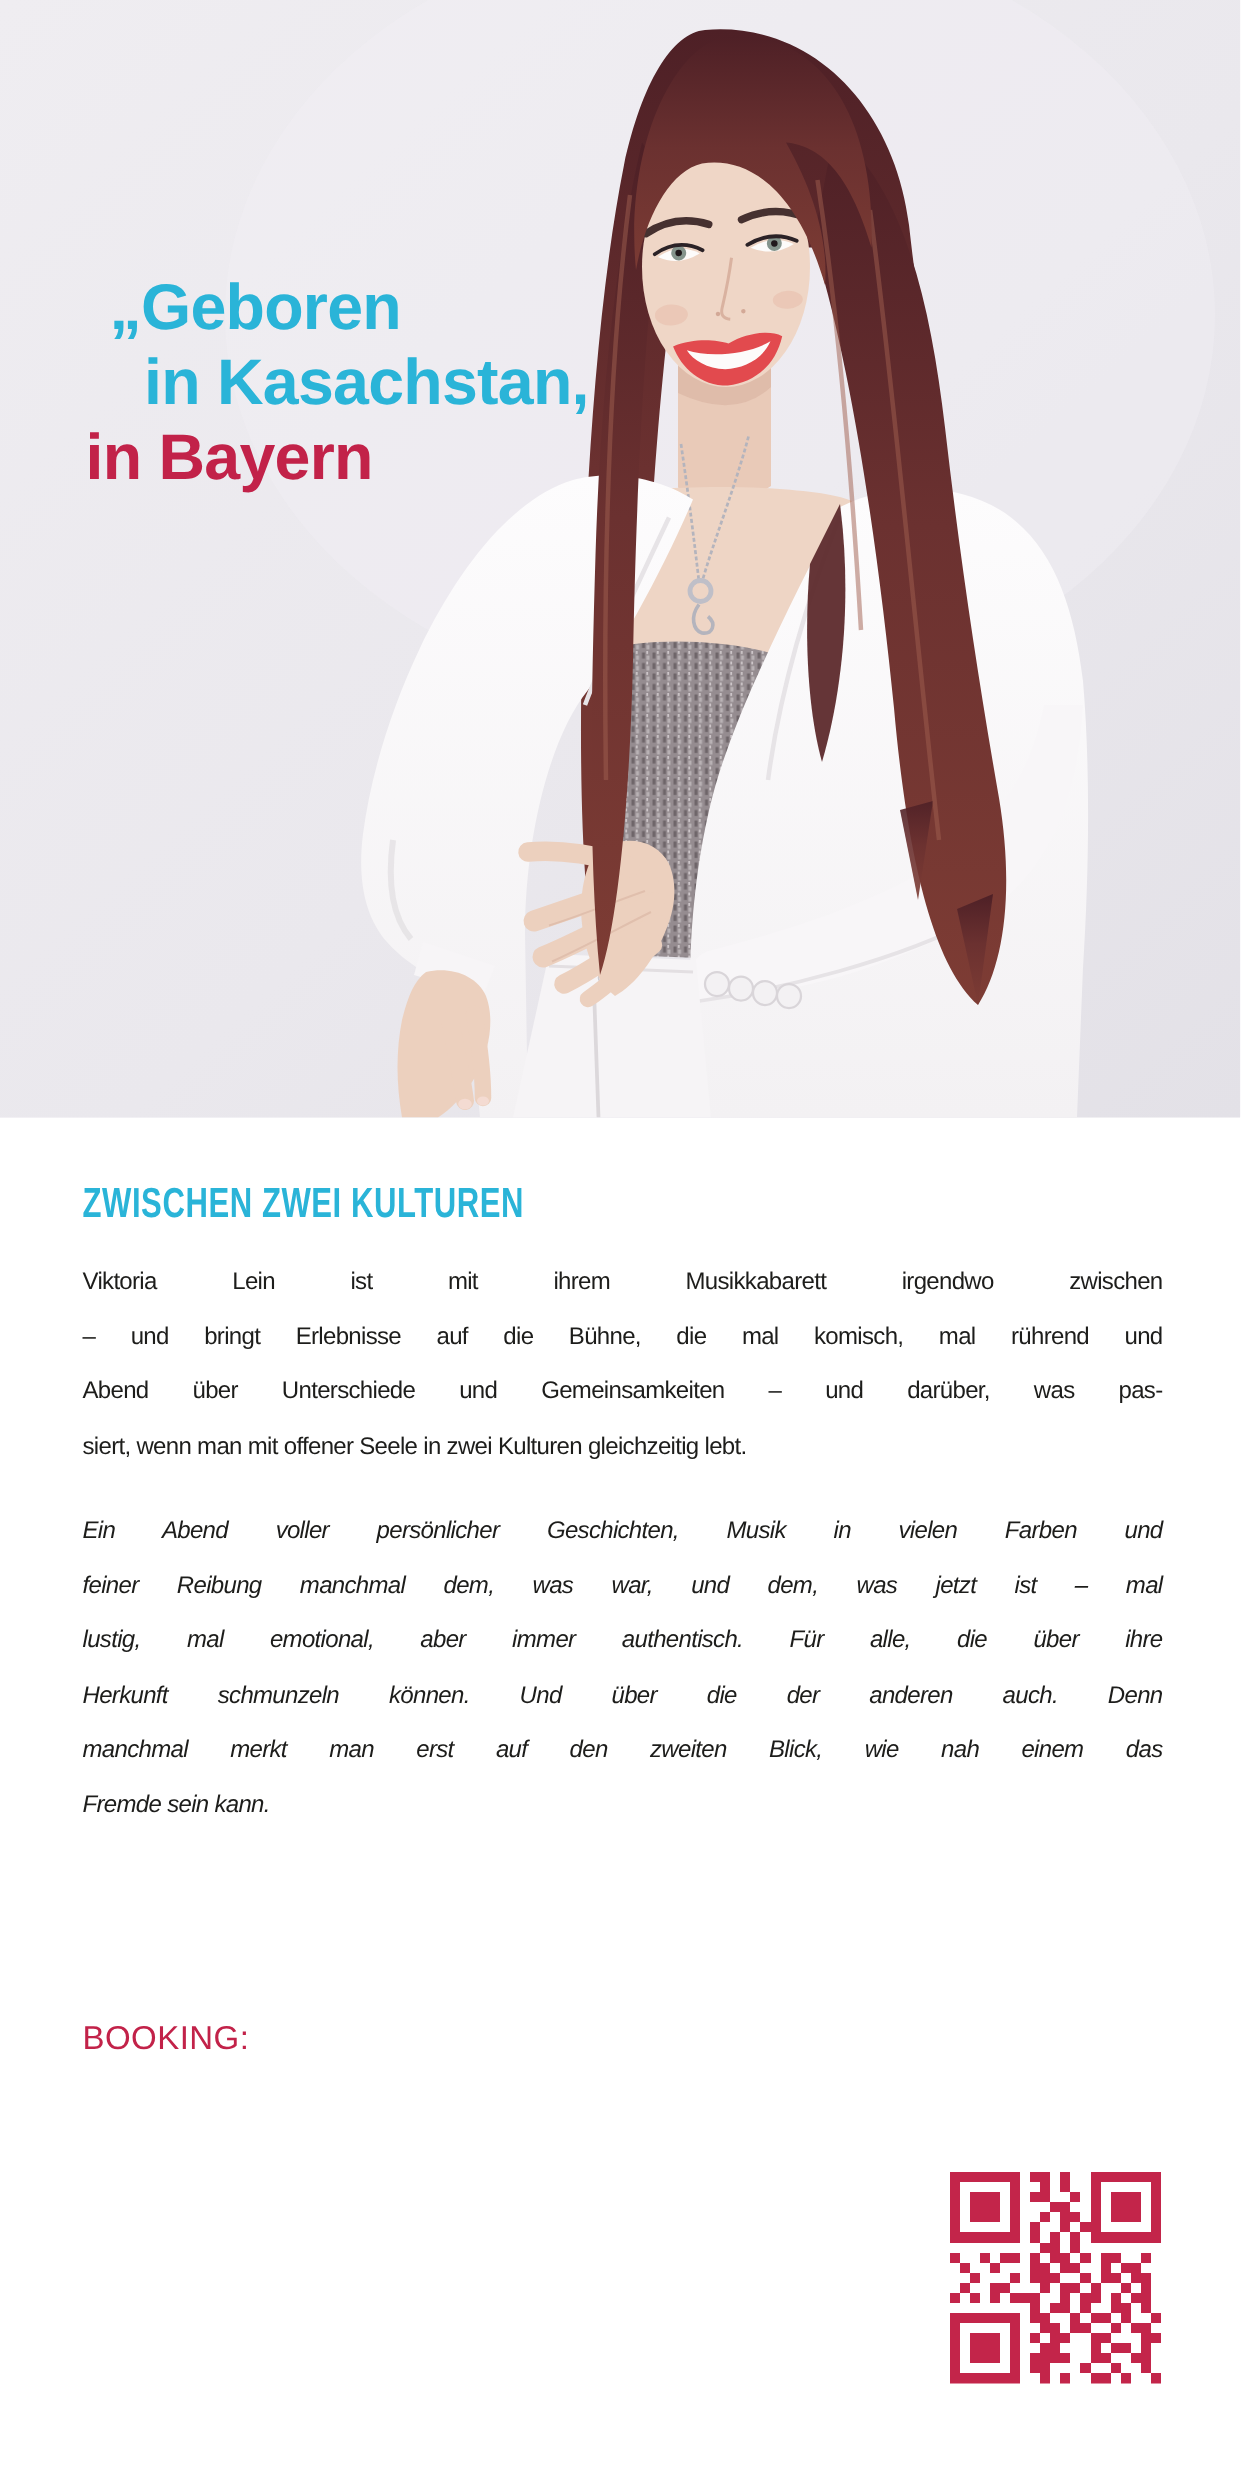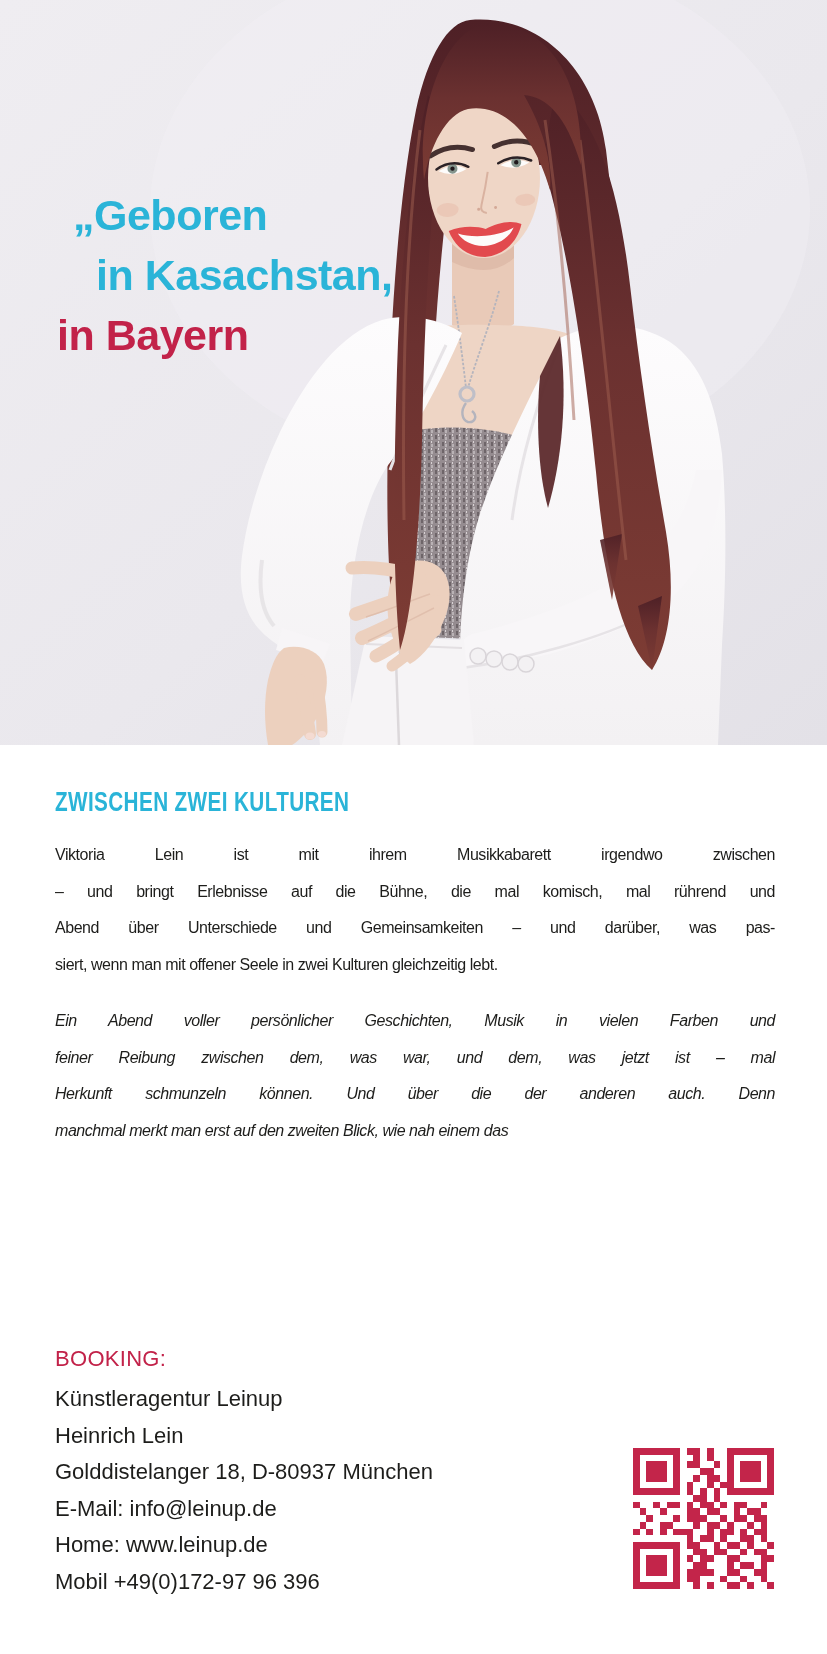--- a/index.html
+++ b/index.html
@@ -8,21 +8,21 @@
   *{margin:0;padding:0;box-sizing:border-box;}
   html,body{background:#fff;}
   body{font-family:"Liberation Sans", sans-serif;color:var(--text);}
   .page{position:relative;width:827px;height:1654px;background:#ffffff;overflow:hidden;}
 
   
   .photo{position:absolute;left:0;top:0;width:827px;height:745px;background:var(--photo-bg);}
   .portrait{position:absolute;left:0;top:0;width:827px;height:745px;display:block;}
 
   .quote{position:absolute;left:55px;top:180px;line-height:50px;font-size:43px;font-weight:600;letter-spacing:-0.5px;}
-  .quote-line{white-space:nowrap;margin-top:10px;}
+  .quote-line{white-space:nowrap;}
   .quote-line:nth-child(1){margin-left:18px;}
   .quote-line:nth-child(2){margin-left:41px;}
   .quote-line:nth-child(3){margin-left:2px;}
   .quote-line:nth-child(4){margin-left:20px;}
   .tone-cyan{color:var(--cyan);}
   .tone-red{color:var(--red);}
 
   
   .heading{position:absolute;left:55px;top:786px;font-size:28px;font-weight:700;letter-spacing:0.5px;
            color:var(--cyan);white-space:nowrap;transform:scaleX(0.74);transform-origin:0 50%;}
@@ -204,35 +204,29 @@
   <h1 class="heading">ZWISCHEN ZWEI KULTUREN</h1>
   <div class="paras">
       <div class="para">
         <div class="para-line">Viktoria Lein ist mit ihrem Musikkabarett irgendwo zwischen</div>
         <div class="para-line">– und bringt Erlebnisse auf die Bühne, die mal komisch, mal rührend und</div>
         <div class="para-line">Abend über Unterschiede und Gemeinsamkeiten – und darüber, was pas-</div>
         <div class="para-line">siert, wenn man mit offener Seele in zwei Kulturen gleichzeitig lebt.</div>
       </div>
       <div class="para">
         <div class="para-line">Ein Abend voller persönlicher Geschichten, Musik in vielen Farben und</div>
-        <div class="para-line">feiner Reibung zwischen dem, was war, und dem, was jetzt ist – mal</div>
+        <div class="para-line">feiner Reibung manchmal dem, was war, und dem, was jetzt ist – mal</div>
+        <div class="para-line">lustig, mal emotional, aber immer authentisch. Für alle, die über ihre</div>
         <div class="para-line">Herkunft schmunzeln können. Und über die der anderen auch. Denn</div>
         <div class="para-line">manchmal merkt man erst auf den zweiten Blick, wie nah einem das</div>
+        <div class="para-line">Fremde sein kann.</div>
       </div>
     </div>
 
   <div class="booking-label">BOOKING:</div>
-  <div class="booking-lines">
-      <div class="booking-line">Künstleragentur Leinup</div>
-      <div class="booking-line">Heinrich Lein</div>
-      <div class="booking-line">Golddistelanger 18, D-80937 München</div>
-      <div class="booking-line">E-Mail: info@leinup.de</div>
-      <div class="booking-line">Home: www.leinup.de</div>
-      <div class="booking-line">Mobil +49(0)172-97 96 396</div>
-    </div>
 
   <svg class="qr" id="qr" viewBox="0 0 21 21" shape-rendering="crispEdges" aria-hidden="true">
       <rect x="0" y="0" width="1" height="1" fill="#c3254a"></rect>
       <rect x="1" y="0" width="1" height="1" fill="#c3254a"></rect>
       <rect x="2" y="0" width="1" height="1" fill="#c3254a"></rect>
       <rect x="3" y="0" width="1" height="1" fill="#c3254a"></rect>
       <rect x="4" y="0" width="1" height="1" fill="#c3254a"></rect>
       <rect x="5" y="0" width="1" height="1" fill="#c3254a"></rect>
       <rect x="6" y="0" width="1" height="1" fill="#c3254a"></rect>
       <rect x="8" y="0" width="1" height="1" fill="#c3254a"></rect>

